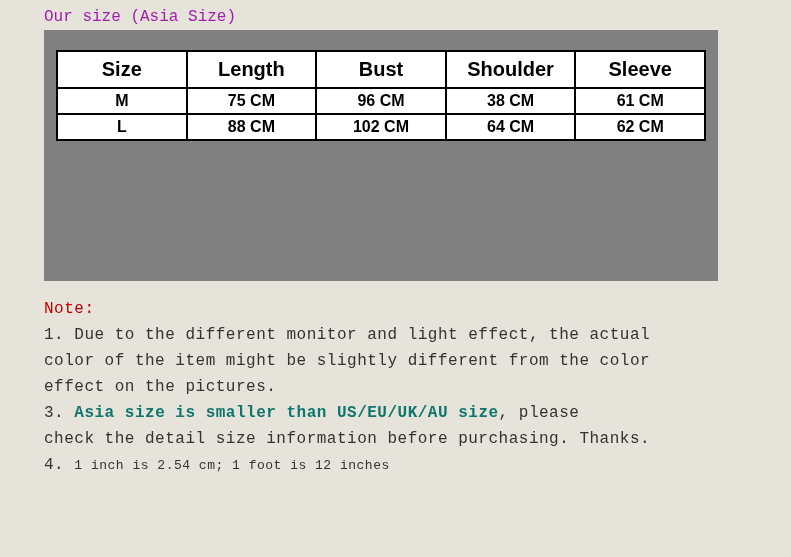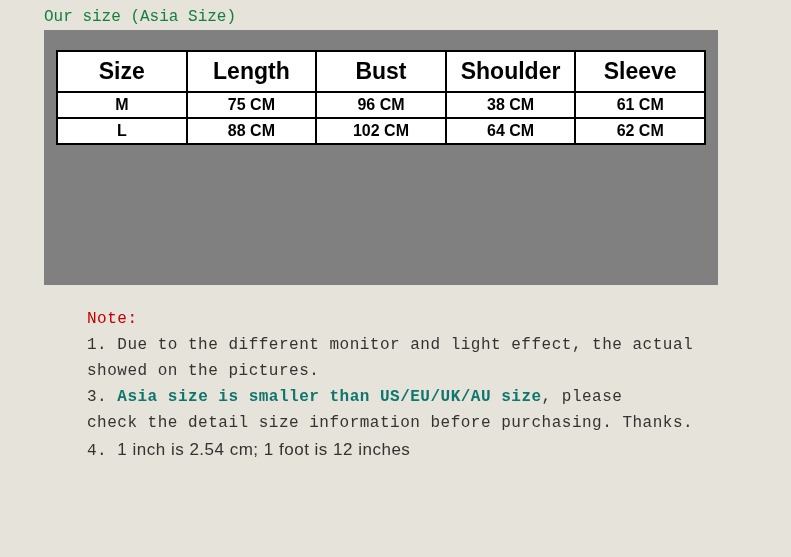--- a/index.html
+++ b/index.html
@@ -8,76 +8,75 @@
     background: #e6e3da;
     font-family: "Arial", sans-serif;
     width: 791px;
     height: 557px;
     overflow: hidden;
   }
   .header-title {
     font-family: "Courier New", monospace;
     font-size: 16px;
     padding: 8px 0 4px 44px;
-    color: #15803d;
+    color: #a21caf;
   }
   .gray-box {
     background: #808080;
     margin-left: 44px;
     width: 650px;
     padding: 20px 12px 140px 12px;
   }
   .size-table {
     border-collapse: collapse;
     background: #fff;
     width: 100%;
     table-layout: fixed;
   }
   .size-table th {
     border: 2px solid #000;
     background: #fff;
     font-family: Arial, sans-serif;
     font-weight: bold;
-    font-size: 23px;
+    font-size: 20px;
     padding: 6px 4px;
     text-align: center;
   }
   .size-table td {
     border: 2px solid #000;
     background: #fff;
     font-family: Arial, sans-serif;
     font-weight: bold;
     font-size: 16px;
     padding: 3px 4px;
     text-align: center;
   }
   .notes {
-    padding: 20px 20px 0 44px;
+    padding: 14px 20px 0 44px;
     font-family: "Courier New", monospace;
     font-size: 16px;
     color: #333;
     line-height: 1.5;
-    margin-left: 43px;
   }
   .note-label {
     color: #c00000;
     font-family: "Courier New", monospace;
   }
   .note-line {
     margin: 2px 0;
     letter-spacing: 0.5px;
   }
   .red-bold {
     color: #0f766e;
     font-weight: bold;
     font-family: "Courier New", monospace;
   }
   .small-conv {
-    font-size: 17px;
-    font-family: Liberation Sans, sans-serif;
+    font-size: 13px;
+    font-family: Liberation Mono, monospace;
   }
 </style>
 </head>
 <body>
 
 <div class="header-title">Our size (Asia Size)</div>
 
 <div class="gray-box">
   <table class="size-table">
     <thead>
@@ -104,21 +103,22 @@
         <td>64 CM</td>
         <td>62 CM</td>
       </tr>
     </tbody>
   </table>
 </div>
 
 <div class="notes">
   <div class="note-line note-label">Note:</div>
   <div class="note-line">1. Due to the different monitor and light effect, the actual</div>
-  <div class="note-line">showed on the pictures.</div>
+  <div class="note-line">color of the item might be slightly different from the color</div>
+  <div class="note-line">effect on the pictures.</div>
   <div class="note-line">
     <span>3. </span><span class="red-bold">Asia size is smaller than US/EU/UK/AU size</span><span>, please</span>
   </div>
   <div class="note-line">check the detail size information before purchasing. Thanks.</div>
   <div class="note-line">
     <span>4.  </span><span class="small-conv">1 inch is 2.54 cm; 1 foot  is 12 inches</span>
   </div>
 </div>
 
 </body></html>

